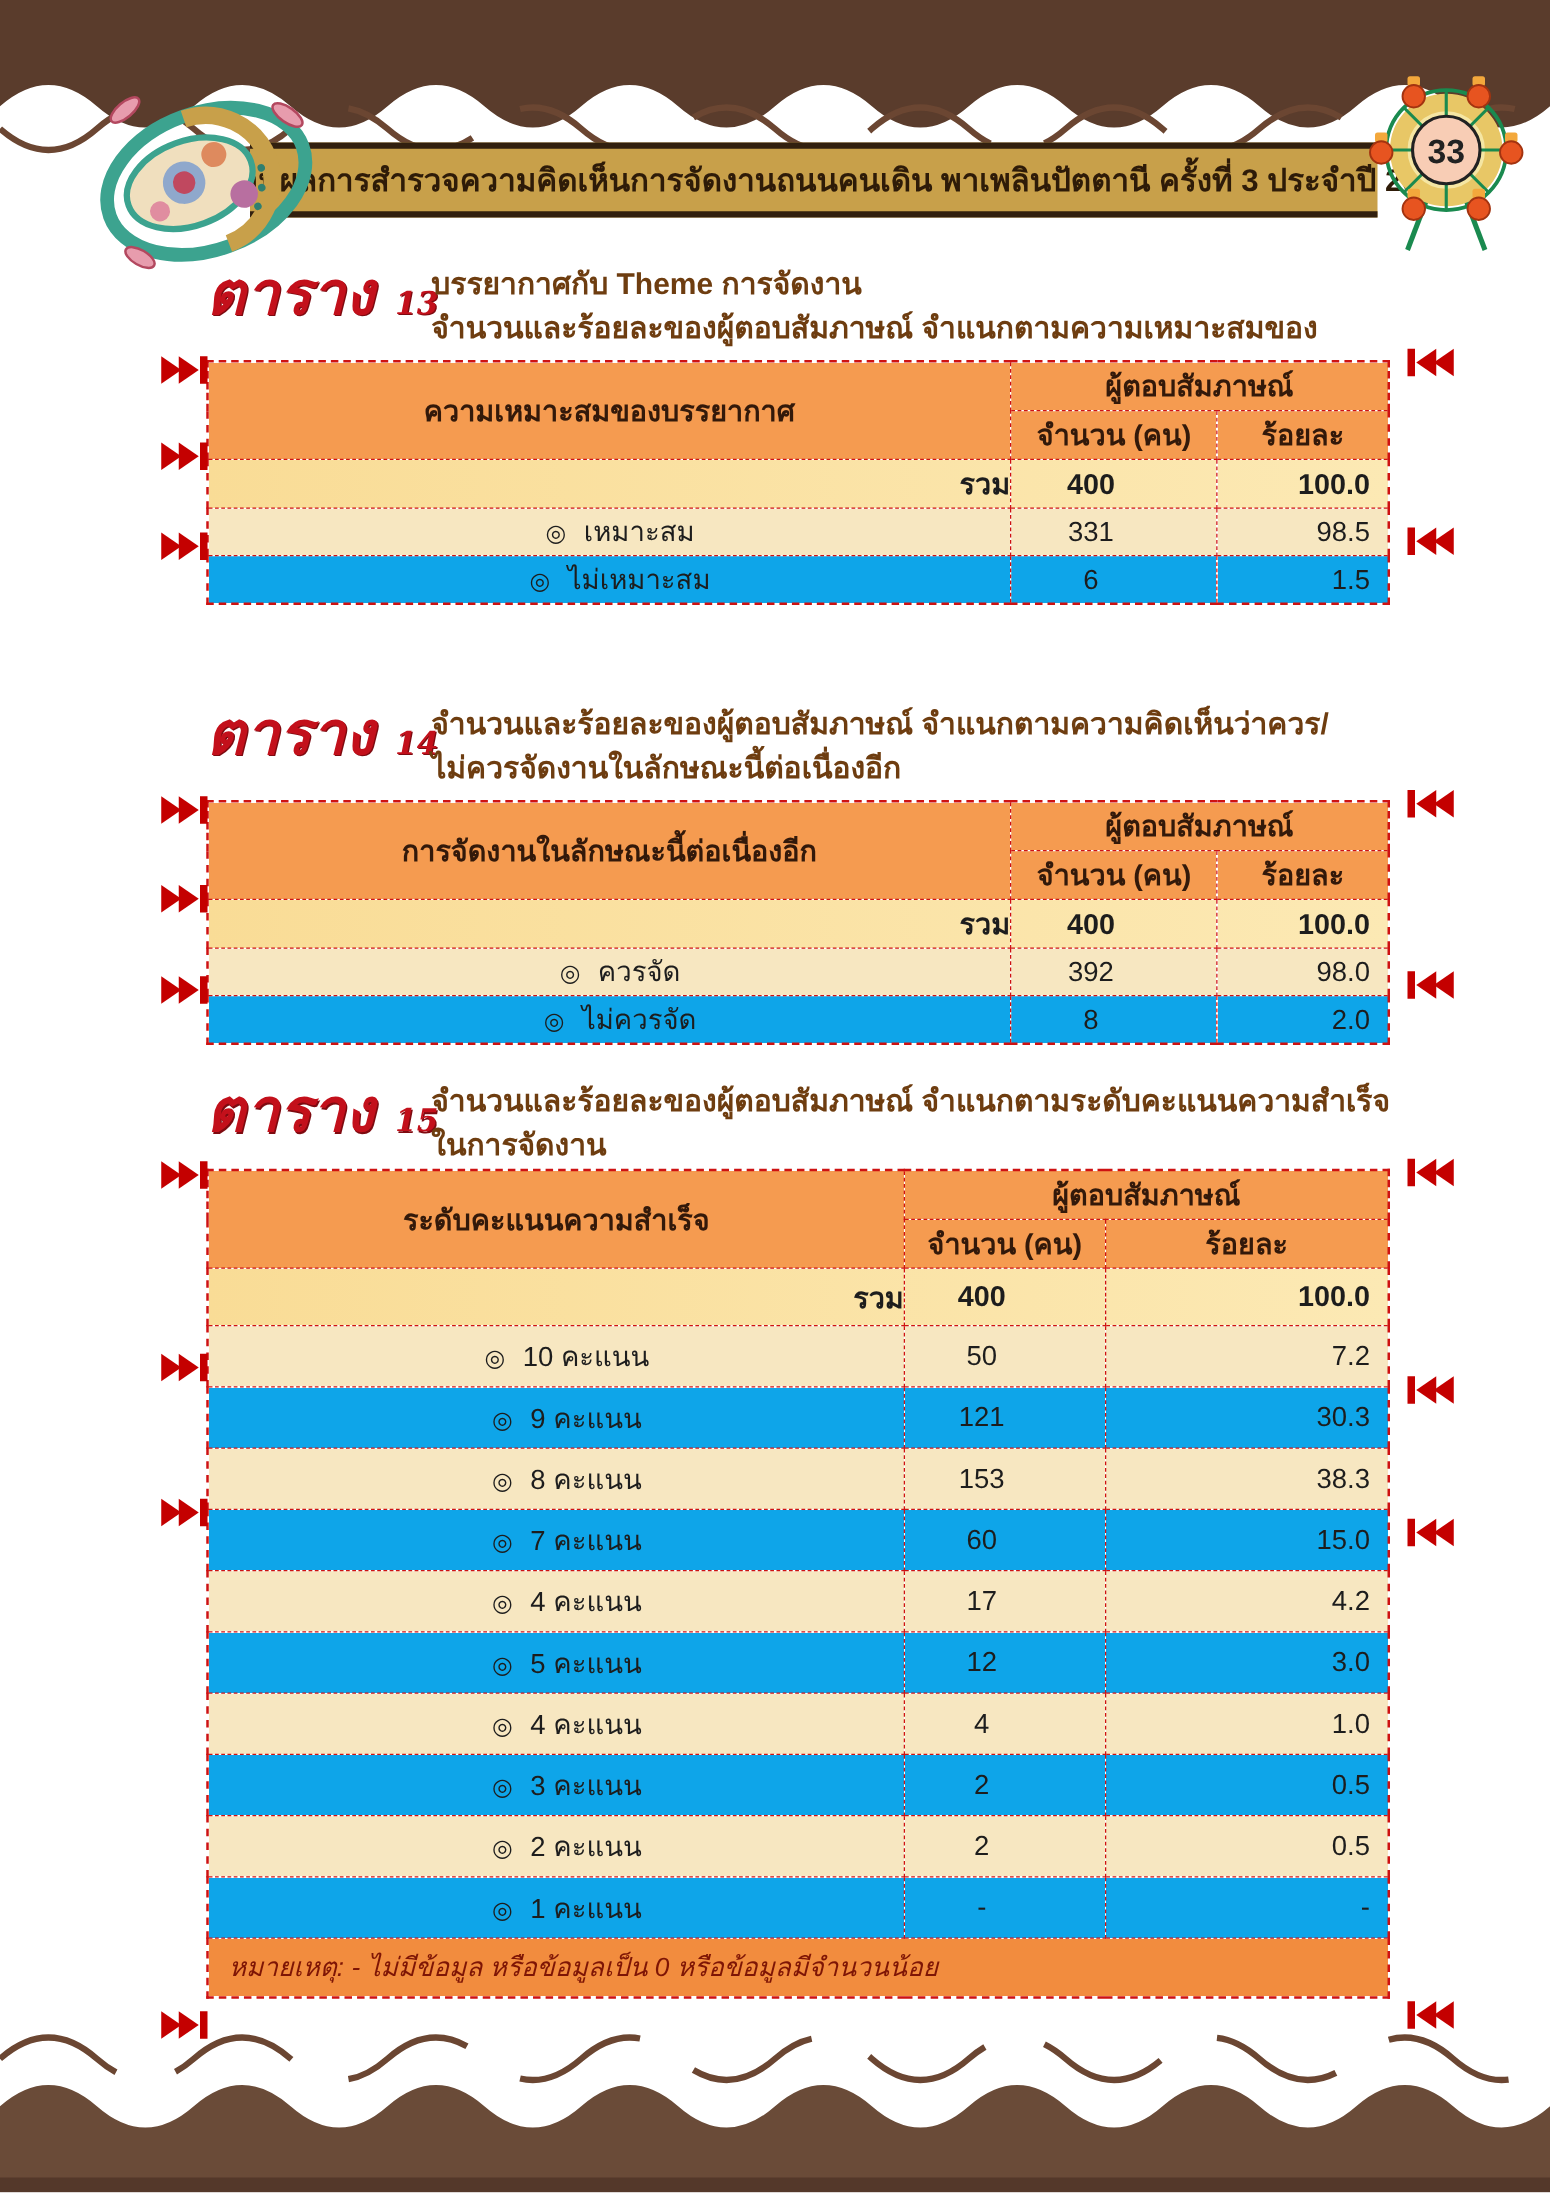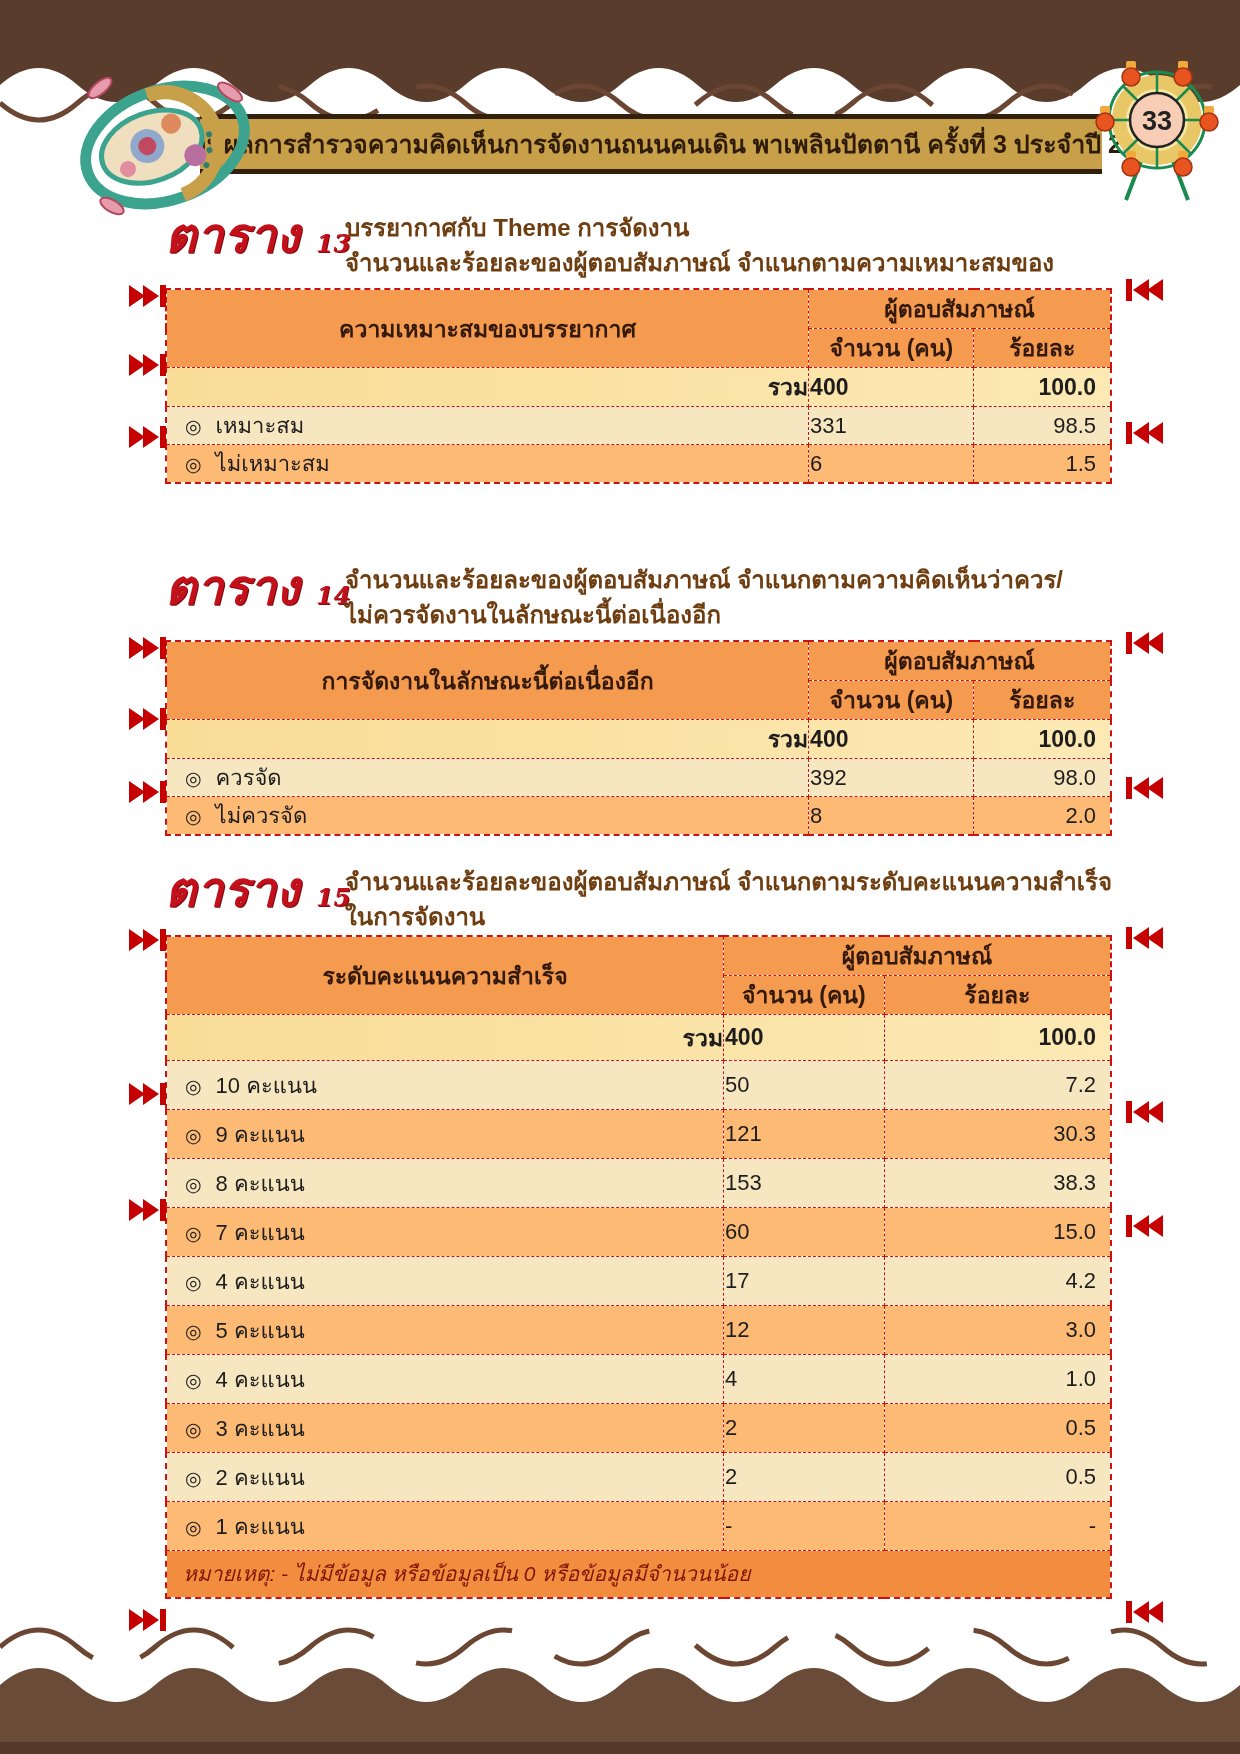--- a/index.html
+++ b/index.html
@@ -33,27 +33,27 @@
   .t15 col.c1{width:59%}.t15 col.c2{width:17%}.t15 col.c3{width:24%}
 
   .col-head,.group-head,.sub-head{background:#F59B50;color:#33190A;font-weight:bold;
                                   font-size:23px;text-align:center}
   .hdr-row{height:35px}
   .total-row{background:linear-gradient(90deg,#F9DC96,#FCE9B4);font-weight:bold}
   .t1314 .total-row,.t1314 .d-row{height:36px}
   .t15 .total-row{height:46px}
   .t15 .d-row{height:49px}
   .total-lbl{text-align:right;padding-right:0;font-size:23px;color:#1d1d1d}
-  .lbl{text-align:left;padding-left:18px;font-size:22px;color:#1d1d1d}
+  .lbl{text-align:center;padding-left:18px;font-size:22px;color:#1d1d1d}
   .bullet{margin-right:14px;font-size:19px;color:#1d1d1d}
-  .cnt{text-align:left;padding-right:38px;font-size:22px;color:#1d1d1d}
+  .cnt{text-align:center;padding-right:38px;font-size:22px;color:#1d1d1d}
   .pct{text-align:right;padding-right:14px;font-size:22px;color:#1d1d1d}
   .total-row .cnt,.total-row .pct{font-size:23px}
   .cream{background:#F7E7C1}
-  .white{background:#fdba74}
+  .white{background:#0ea5e9}
   .note-row{height:47px;background:#F28C3E}
   .note-cell{padding-left:16px;font-size:21px;font-weight:normal;font-style:italic;color:#7E1505;
              text-align:left}
 
   
   .mk{position:absolute;z-index:4}
 </style>
 </head>
 <body>
 

